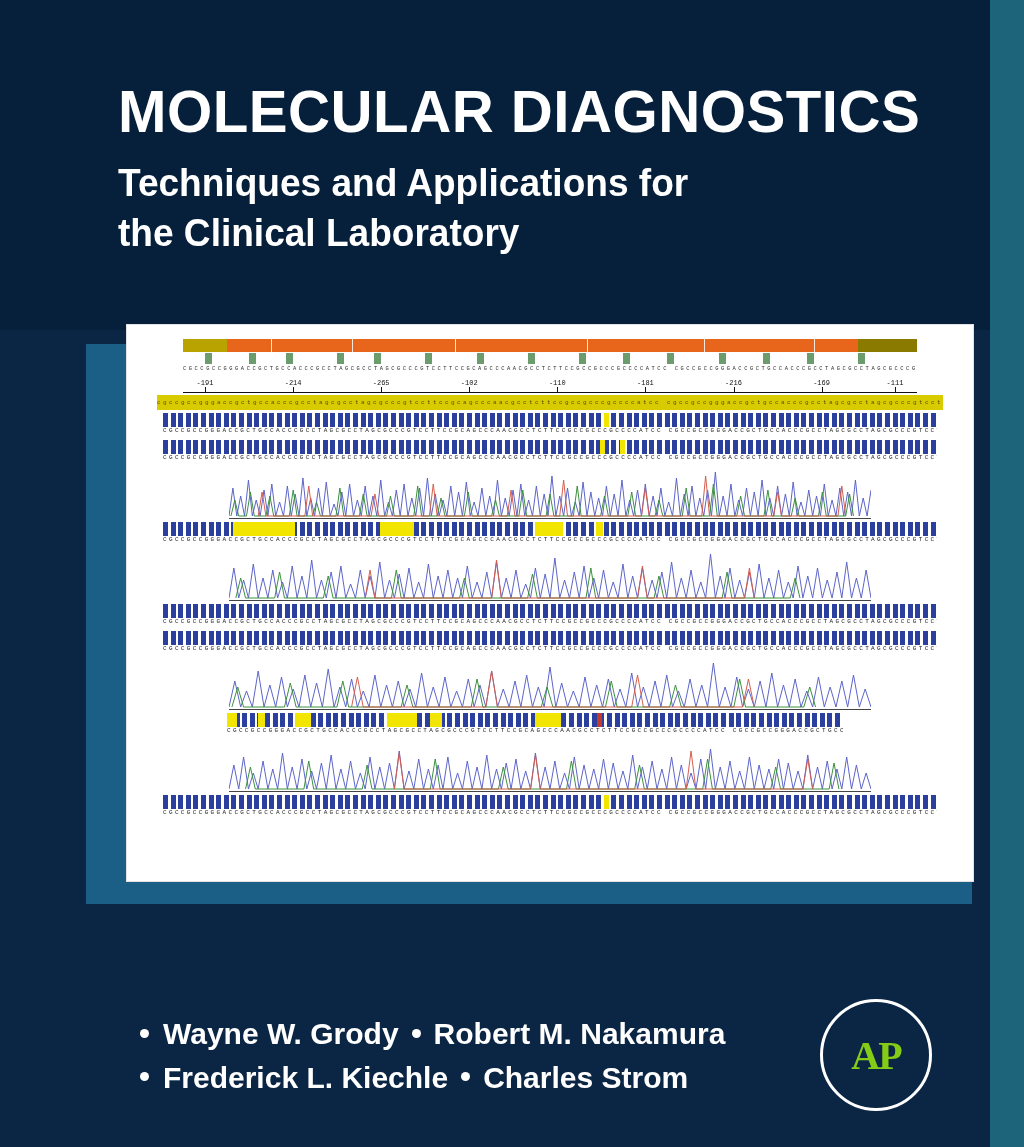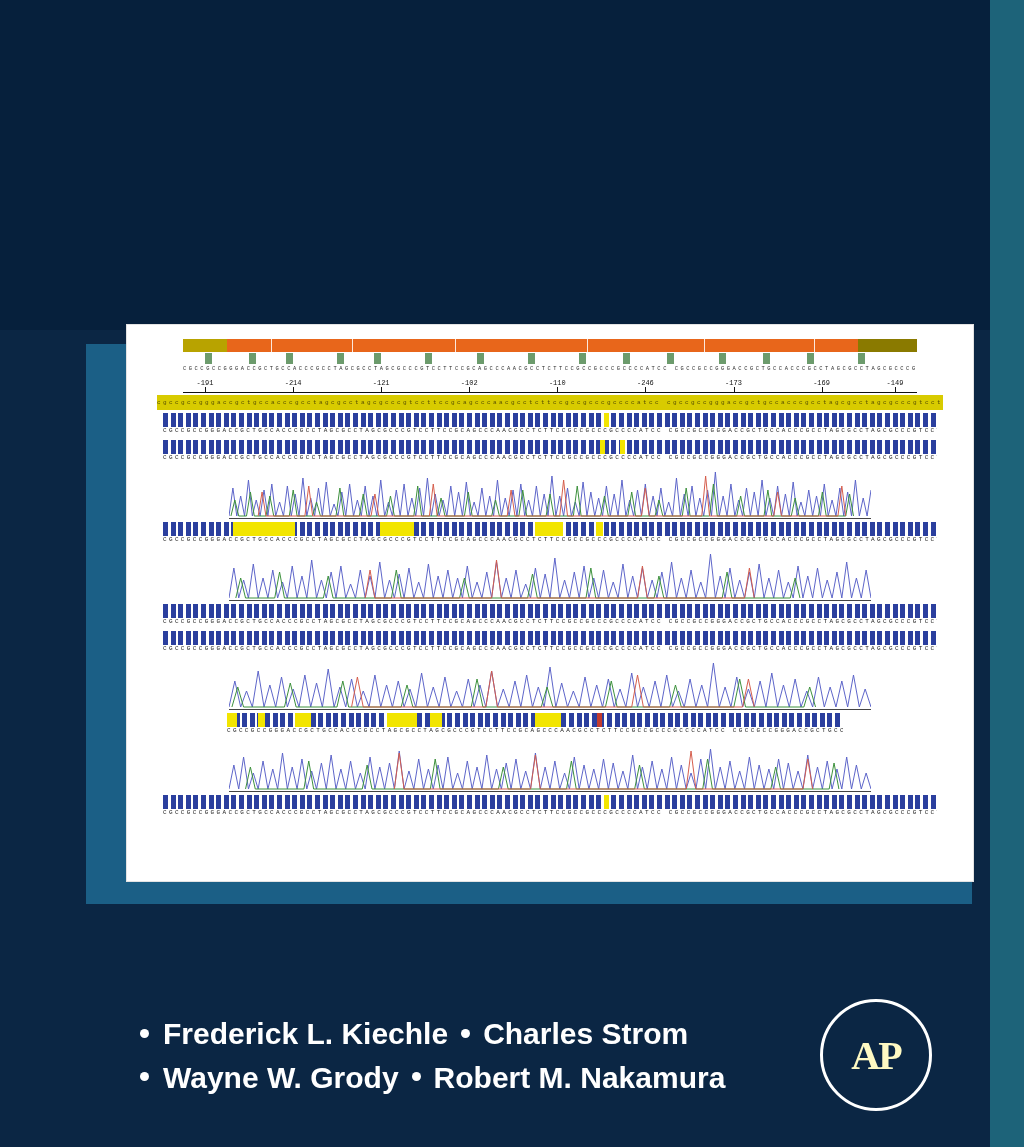--- a/index.html
+++ b/index.html
@@ -149,32 +149,39 @@
   }
   .bullet.mid{margin:0 13px 6px 13px;}
   .logo{
     position:absolute;right:92px;bottom:36px;width:112px;height:112px;
   }
   .logo .circle{
     position:absolute;inset:0;border:3px solid #ffffff;border-radius:50%;
   }
   .logo .ap{
     position:absolute;inset:0;display:flex;align-items:center;justify-content:center;
-    color:#fef9c3;font-family:"Liberation Serif", serif;font-size:40px;font-weight:bold;
+    color:#84cc16;font-family:"Liberation Serif", serif;font-size:40px;font-weight:bold;
     letter-spacing:-2px;
   }
 </style>
 </head>
 <body>
 
 <div class="cover">
 
   <div class="title-panel"></div>
   <div class="teal-right"></div>
 
+  <div class="title-block">
+    <div class="main-title">MOLECULAR DIAGNOSTICS</div>
+    <div class="subtitle">
+      <div>Techniques and Applications for</div>
+      <div>the Clinical Laboratory</div>
+    </div>
+  </div>
 
   <div class="image-shadow"></div>
 
   <div class="figure-frame">
     <div class="figure-inner">
 
       <div class="seq-row">
         <div class="bar-orange">
           <div class="tickmark" style="left:12%"></div>
           <div class="tickmark" style="left:23%"></div>
@@ -201,33 +208,33 @@
             <span style="left:92%"></span>
         </div>
         <div class="letters">CGCCGCCGGGACCGCTGCCACCCGCCTAGCGCCTAGCGCCCGTCCTTCCGCAGCCCAACGCCTCTTCCGCCGCCCGCCCCATCC CGCCGCCGGGACCGCTGCCACCCGCCTAGCGCCTAGCGCCCGTCCTTCCGCAGCCCAACGCCTCTTCCGCCGCCCGCCCCATCC CGCCGCCGGGACCGCTGCCACCCGCCTAGCGCCTAGCGCCCGTCCTTCCGCAGCCCAACGCCTCTTCCGCCGCCCGCCCCATCC CGCCGCCGGGACCGCTGCCACCCGCCTAGCGCCTAGCGCCCGTCCTTCCGCAGCCCAACGCCTCTTCCGCCGCCCGCCCCATCC </div>
       </div>
 
       <div class="ruler">
         <div class="num" style="left:3%">-191</div>
         <div class="tick" style="left:3%"></div>
         <div class="num" style="left:15%">-214</div>
         <div class="tick" style="left:15%"></div>
-        <div class="num" style="left:27%">-121</div>
+        <div class="num" style="left:27%">-265</div>
         <div class="tick" style="left:27%"></div>
         <div class="num" style="left:39%">-102</div>
         <div class="tick" style="left:39%"></div>
         <div class="num" style="left:51%">-110</div>
         <div class="tick" style="left:51%"></div>
-        <div class="num" style="left:63%">-246</div>
+        <div class="num" style="left:63%">-181</div>
         <div class="tick" style="left:63%"></div>
-        <div class="num" style="left:75%">-173</div>
+        <div class="num" style="left:75%">-216</div>
         <div class="tick" style="left:75%"></div>
         <div class="num" style="left:87%">-169</div>
         <div class="tick" style="left:87%"></div>
-        <div class="num" style="left:97%">-149</div>
+        <div class="num" style="left:97%">-111</div>
         <div class="tick" style="left:97%"></div>
       </div>
 
       <div class="bar-yellow">cgccgccgggaccgctgccacccgcctagcgcctagcgcccgtccttccgcagcccaacgcctcttccgccgcccgccccatcc cgccgccgggaccgctgccacccgcctagcgcctagcgcccgtccttccgcagcccaacgcctcttccgccgcccgccccatcc cgccgccgggaccgctgccacccgcctagcgcctagcgcccgtccttccgcagcccaacgcctcttccgccgcccgccccatcc cgccgccgggaccgctgccacccgcctagcgcctagcgcccgtccttccgcagcccaacgcctcttccgccgcccgccccatcc </div>
 
       <div class="blue-blocks">
         <div class="hl" style="left:57%;width:5px"></div>
       </div>
       <div class="seq-letters">CGCCGCCGGGACCGCTGCCACCCGCCTAGCGCCTAGCGCCCGTCCTTCCGCAGCCCAACGCCTCTTCCGCCGCCCGCCCCATCC CGCCGCCGGGACCGCTGCCACCCGCCTAGCGCCTAGCGCCCGTCCTTCCGCAGCCCAACGCCTCTTCCGCCGCCCGCCCCATCC CGCCGCCGGGACCGCTGCCACCCGCCTAGCGCCTAGCGCCCGTCCTTCCGCAGCCCAACGCCTCTTCCGCCGCCCGCCCCATCC CGCCGCCGGGACCGCTGCCACCCGCCTAGCGCCTAGCGCCCGTCCTTCCGCAGCCCAACGCCTCTTCCGCCGCCCGCCCCATCC </div>
 
@@ -297,24 +304,24 @@
         <div class="hl" style="left:57%;width:5px"></div>
       </div>
       <div class="seq-letters">CGCCGCCGGGACCGCTGCCACCCGCCTAGCGCCTAGCGCCCGTCCTTCCGCAGCCCAACGCCTCTTCCGCCGCCCGCCCCATCC CGCCGCCGGGACCGCTGCCACCCGCCTAGCGCCTAGCGCCCGTCCTTCCGCAGCCCAACGCCTCTTCCGCCGCCCGCCCCATCC CGCCGCCGGGACCGCTGCCACCCGCCTAGCGCCTAGCGCCCGTCCTTCCGCAGCCCAACGCCTCTTCCGCCGCCCGCCCCATCC CGCCGCCGGGACCGCTGCCACCCGCCTAGCGCCTAGCGCCCGTCCTTCCGCAGCCCAACGCCTCTTCCGCCGCCCGCCCCATCC </div>
 
     </div>
   </div>
 
   <div class="colophon">
     <div class="authors">
       <div class="line">
+        <span class="bullet"></span><span>Wayne W. Grody</span><span class="bullet mid"></span><span>Robert M. Nakamura</span>
+      </div>
+      <div class="line">
         <span class="bullet"></span><span>Frederick L. Kiechle</span><span class="bullet mid"></span><span>Charles Strom</span>
-      </div>
-      <div class="line">
-        <span class="bullet"></span><span>Wayne W. Grody</span><span class="bullet mid"></span><span>Robert M. Nakamura</span>
       </div>
     </div>
 
     <div class="logo">
       <div class="circle"></div>
       <div class="ap">AP</div>
     </div>
   </div>
 
 </div>

